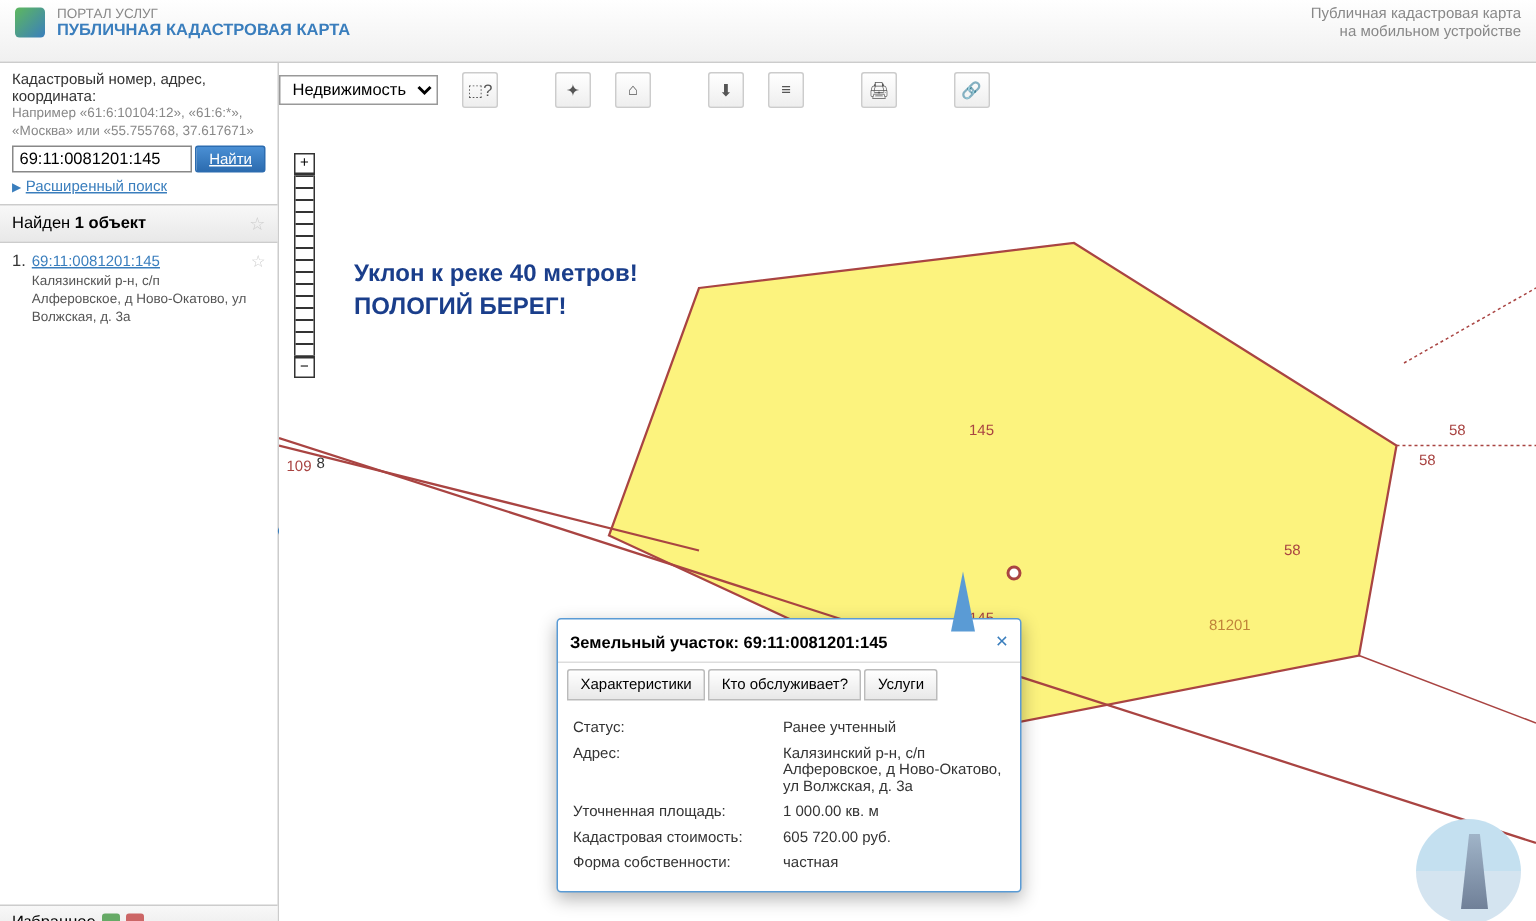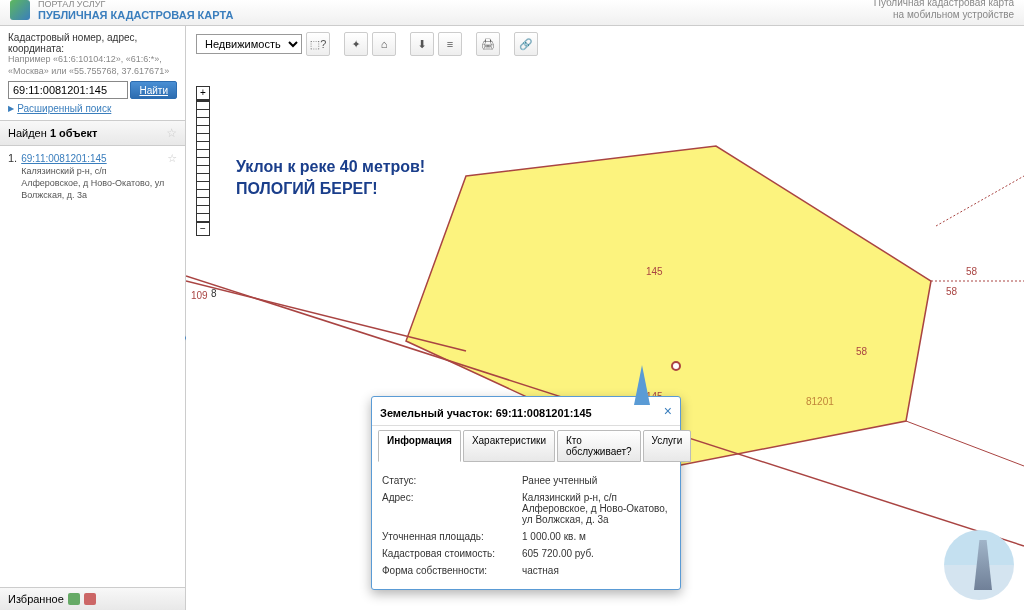--- a/index.html
+++ b/index.html
@@ -1,18 +1,18 @@
 <!DOCTYPE html>
 <html><head>
   <meta charset="utf-8">
   <style>
     * { margin: 0; padding: 0; box-sizing: border-box; }
     body { font-family: Arial, sans-serif; font-size: 11px; background: #fff; width: 1024px; height: 614px; overflow: hidden; position: relative; }
     
-    .header { display: flex; justify-content: space-between; align-items: flex-end; padding: 4px 10px; border-bottom: 1px solid #ccc; background: linear-gradient(#fff, #f0f0f0); height: 26px; gap: 16px; }
+    .header { display: flex; justify-content: space-between; align-items: flex-start; padding: 4px 10px; border-bottom: 1px solid #ccc; background: linear-gradient(#fff, #f0f0f0); height: 42px; gap: 16px; }
     .header-left { display: flex; align-items: center; gap: 8px; }
     .logo-icon { width: 20px; height: 20px; background: linear-gradient(135deg, #5eb85e, #3a7ebd); border-radius: 3px; }
     .header-titles { display: flex; flex-direction: column; }
     .header-sub { color: #888; font-size: 9px; }
     .header-main { color: #3a7ebd; font-size: 11px; font-weight: bold; }
     .header-right { text-align: right; color: #888; font-size: 10px; line-height: 1.2; }
     
     .container { display: flex; height: calc(100% - 30px); }
     .sidebar { width: 186px; border-right: 1px solid #ccc; background: #fff; display: flex; flex-direction: column; position: relative; }
     .sidebar-handle { position: absolute; right: -8px; top: 50%; width: 8px; height: 40px; background: #3a7ebd; clip-path: polygon(100% 0, 0 50%, 100% 100%); cursor: pointer; }
@@ -34,21 +34,21 @@
     .result-body { flex: 1; }
     .result-link { color: #3a7ebd; text-decoration: underline; cursor: pointer; font-size: 10px; }
     .result-desc { color: #555; font-size: 9px; line-height: 1.3; margin-top: 2px; }
     .result-star { color: #ccc; font-size: 11px; }
     
     .favorites { margin-top: auto; border-top: 1px solid #ccc; background: linear-gradient(#f8f8f8, #e8e8e8); padding: 5px 8px; display: flex; align-items: flex-end; gap: 4px; }
     .fav-icon { width: 12px; height: 12px; background: #6a6; border-radius: 2px; }
     .fav-icon.del { background: #c66; }
     
     .map-area { flex: 1; position: relative; background: #fff; overflow: hidden; }
-    .toolbar { position: absolute; top: 6px; left: 10px; right: 10px; display: flex; align-items: center; gap: 4px; z-index: 10; }
+    .toolbar { position: absolute; top: 6px; left: 0; right: 10px; display: flex; align-items: center; gap: 16px; z-index: 10; }
     .tool-select { border: 1px solid #999; padding: 2px 4px; font-size: 11px; background: #fff; }
     .tool-btn { width: 24px; height: 24px; border: 1px solid #ccc; background: linear-gradient(#fff, #eee); border-radius: 2px; cursor: pointer; display: inline-flex; align-items: center; justify-content: center; font-size: 11px; color: #555; }
     .tool-glyph { pointer-events: none; }
     
     .zoom-bar { position: absolute; left: 10px; top: 60px; z-index: 5; display: flex; flex-direction: column; align-items: center; }
     .zoom-btn { width: 14px; height: 14px; border: 1px solid #333; background: #fff; font-size: 10px; text-align: center; line-height: 12px; cursor: pointer; }
     .zoom-track { border-left: 1px solid #333; border-right: 1px solid #333; width: 14px; height: 120px; background: repeating-linear-gradient(to bottom, #333 0, #333 1px, transparent 1px, transparent 8px); margin: 0; position: relative; }
     .zoom-end { width: 14px; height: 1px; background: #333; }
     
     .map-svg { position: absolute; top: 0; left: 0; width: 100%; height: 100%; }
@@ -182,21 +182,20 @@
     <div class="map-label" style="left:780px; top:240px;">58</div>
     <div class="map-label" style="left:760px; top:260px;">58</div>
     <div class="map-label" style="left:670px; top:320px;">58</div>
 
     <div class="popup">
       <div class="popup-head">
         <span class="popup-title">Земельный участок: 69:11:0081201:145</span>
         <span class="popup-close">×</span>
       </div>
       <div class="tabs">
-        <div class="tab active">Информация</div>
         <div class="tab">Характеристики</div>
         <div class="tab">Кто обслуживает?</div>
         <div class="tab">Услуги</div>
       </div>
       <div class="popup-body">
         <div class="prow">
             <div class="plabel">Статус:</div>
             <div class="pval">Ранее учтенный</div>
           </div>
         <div class="prow">

